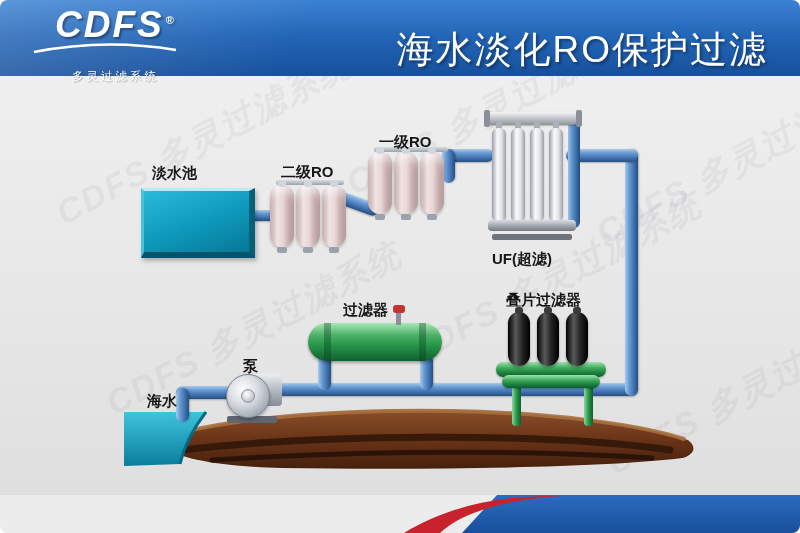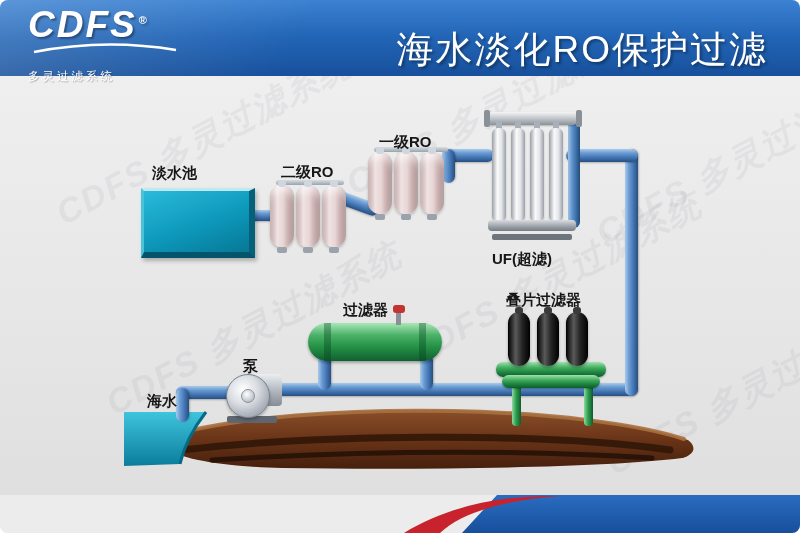--- a/index.html
+++ b/index.html
@@ -1,18 +1,18 @@
 <!DOCTYPE html>
 <html><head>
 <meta charset="utf-8">
 <style>
   * { margin:0; padding:0; box-sizing:border-box; }
   html,body { width:800px; height:533px; }
   body { font-family:"Liberation Sans", sans-serif; background:#fff; }
-  .page { position:relative; width:800px; height:533px; overflow:hidden; background:#e9e9e9; border-radius:8px; }
+  .page { position:relative; width:800px; height:533px; overflow:hidden; background:#e9e9e9; border-radius:8px;text-align:center; }
 
   
   .header { position:absolute; top:0; left:0; width:800px; height:76px; z-index:10;
     background:linear-gradient(180deg,#3c82d2 0%,#2265b6 48%,#17509c 100%); }
   .header::after { content:""; position:absolute; inset:0; pointer-events:none;
     background:linear-gradient(115deg, rgba(255,255,255,.16) 0%, rgba(255,255,255,0) 38%); }
   .logo { position:absolute; left:28px; top:6px; width:175px; color:#fff; z-index:11; }
   .logo-text { font-style:italic; font-weight:800; font-size:37px; letter-spacing:2px; line-height:1.05;
     text-shadow:2px 2px 2px rgba(0,0,0,.35); }
   .logo-text sup { font-size:11px; font-style:normal; vertical-align:super; margin-left:2px; }

